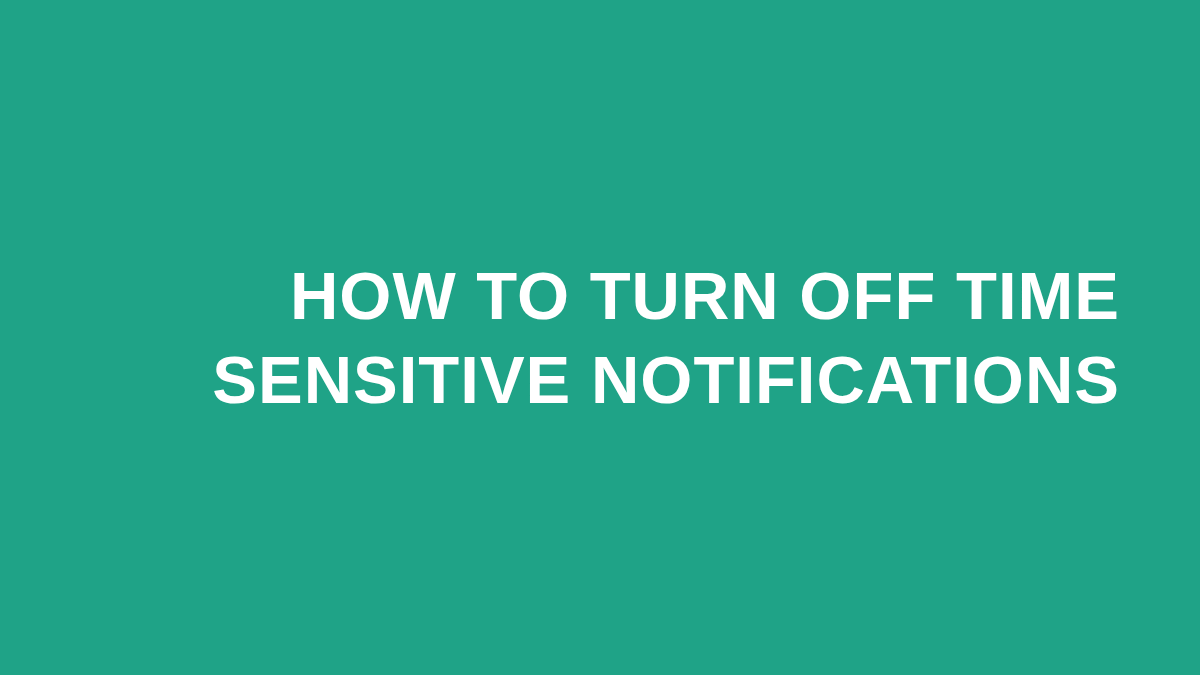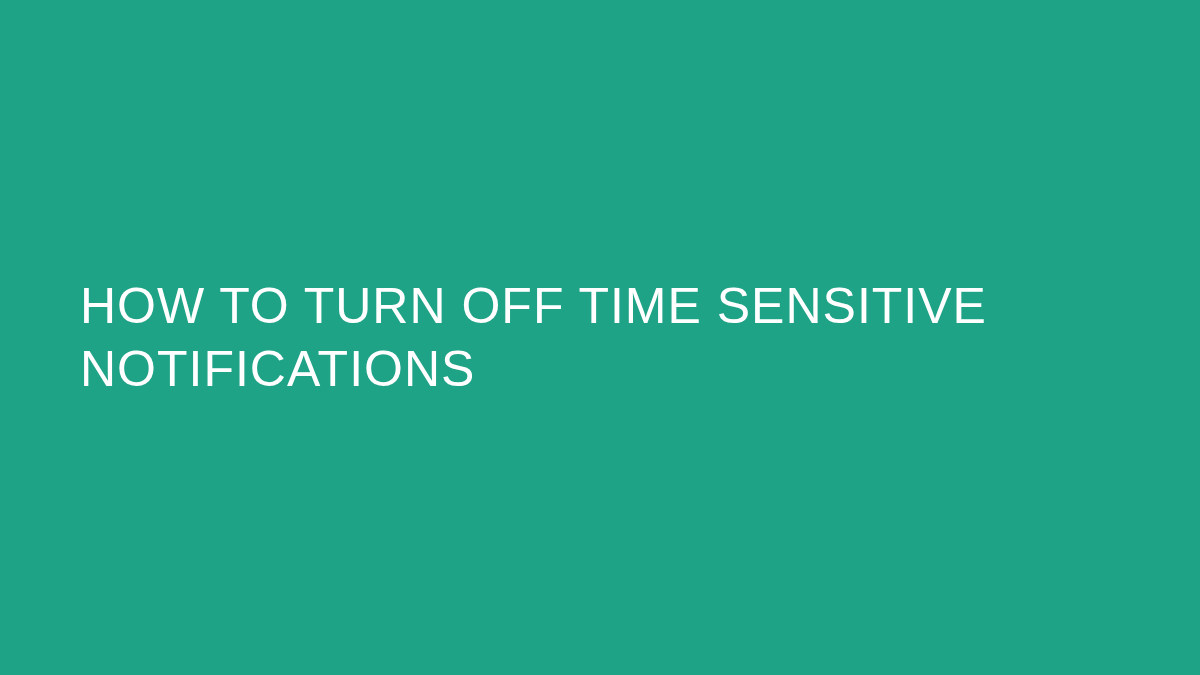--- a/index.html
+++ b/index.html
@@ -11,23 +11,23 @@
       width: 1200px;
       height: 675px;
       background-color: #1fa387;
       display: flex;
       align-items: center;
       justify-content: center;
       font-family: Arial, Helvetica, sans-serif;
     }
     .title {
       color: #ffffff;
-      font-size: 50px;
-      font-weight: normal;
-      text-align: left;
+      font-size: 67px;
+      font-weight: bold;
+      text-align: right;
       letter-spacing: 1px;
       line-height: 1.25;
       text-transform: uppercase;
       padding: 0 80px;
     }
   </style>
 </head>
 <body>
 
 <h1 class="title">HOW TO TURN OFF TIME SENSITIVE NOTIFICATIONS</h1>

